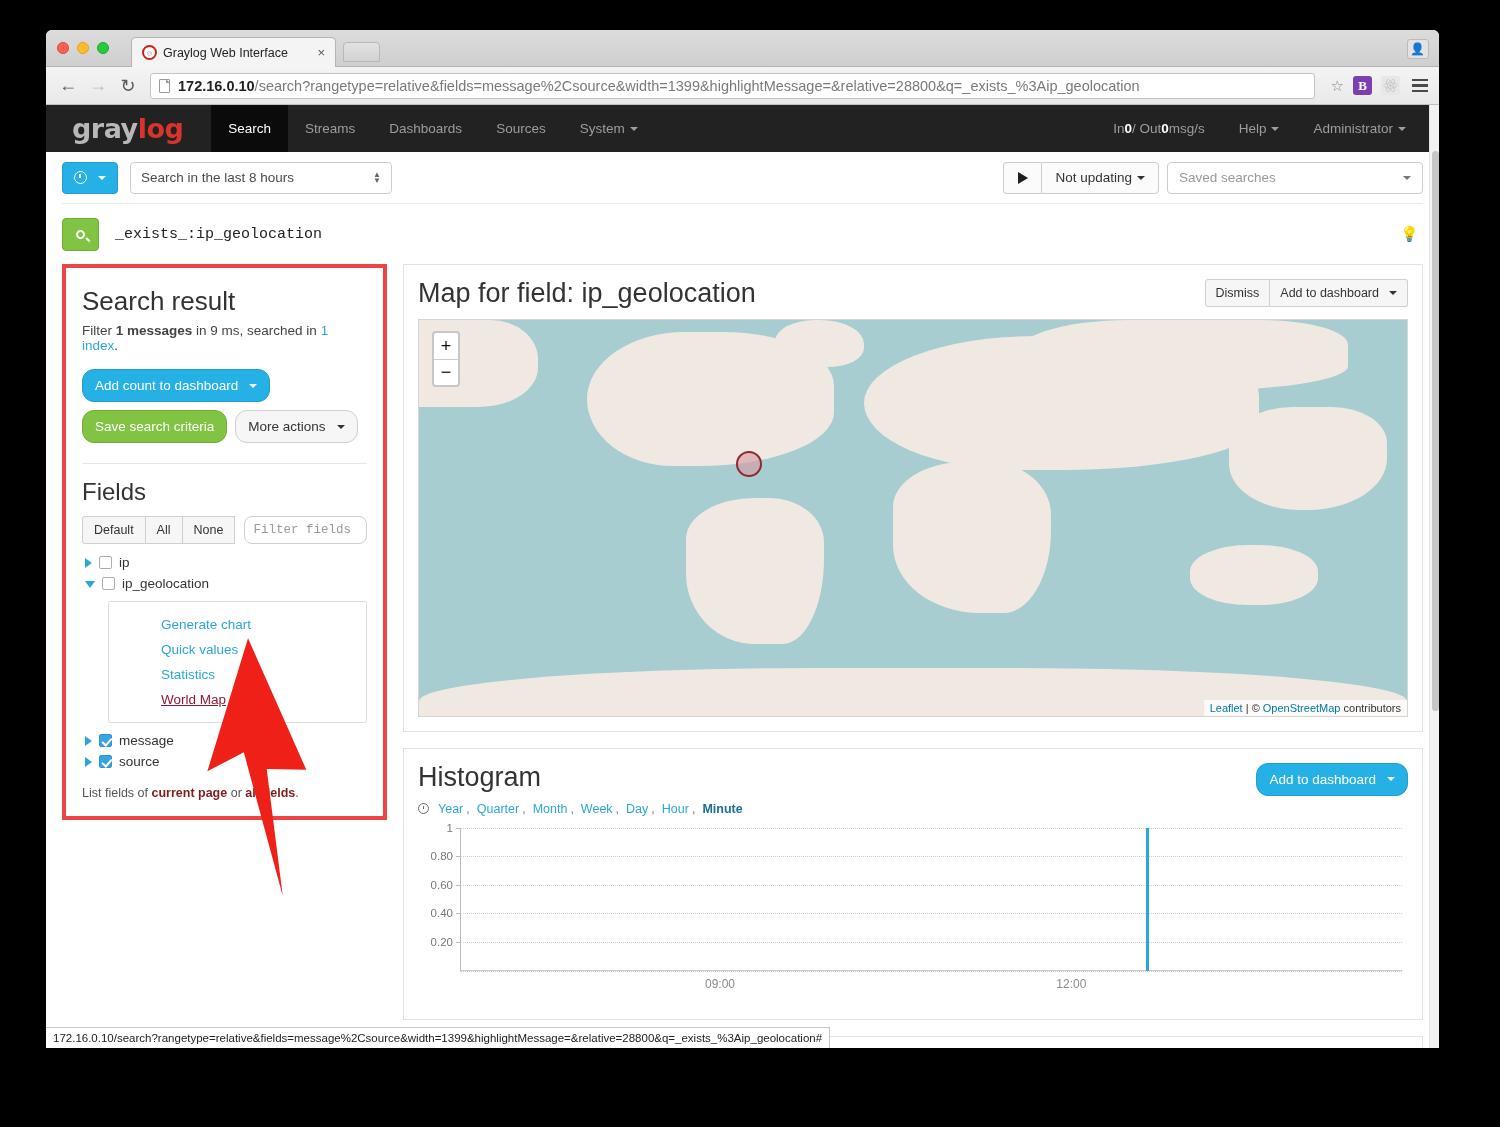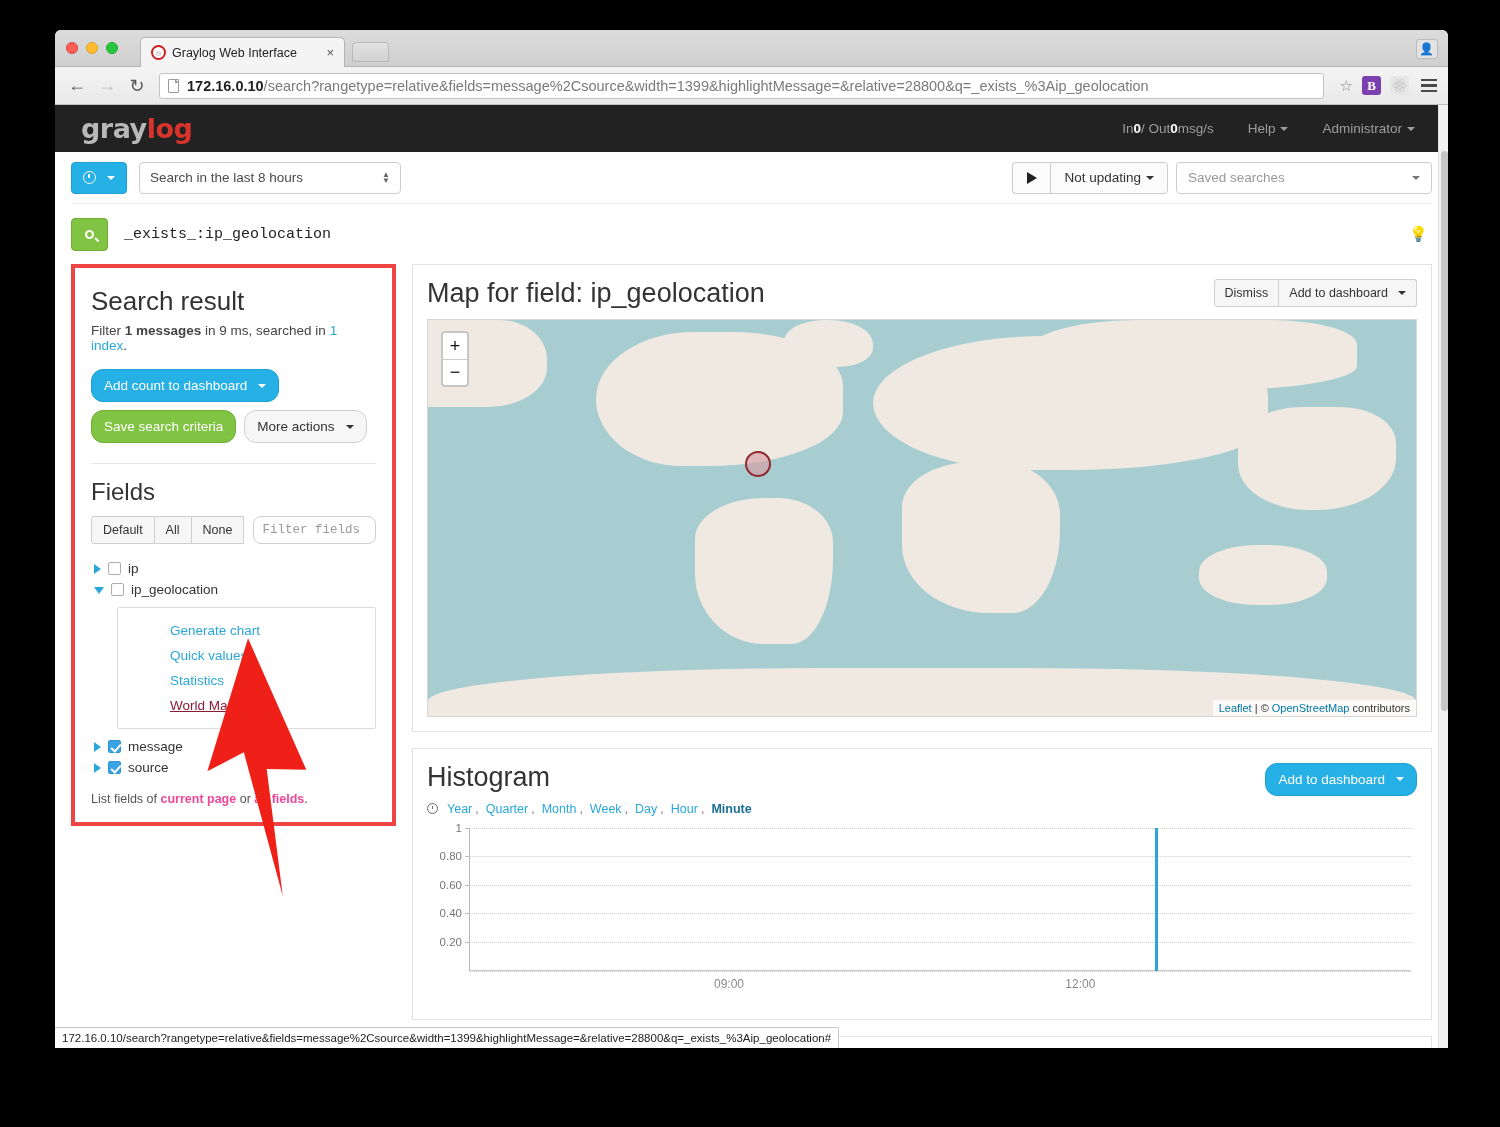--- a/index.html
+++ b/index.html
@@ -7,21 +7,21 @@
     margin: 0; padding: 0;
     width: 1500px; height: 1127px;
     background: #000;
     font-family: "Liberation Sans", sans-serif;
     overflow: hidden;
   }
 
   
   #browser-window {
     position: absolute;
-    left: 55px; top: 30px;
+    left: 46px; top: 30px;
     width: 1393px; height: 1018px;
     background: #f7f7f7;
     border-radius: 6px 6px 0 0;
     box-shadow: 0 3px 18px rgba(0,0,0,0.55);
     overflow: hidden;
   }
 
   
   #tab-strip {
     position: relative;
@@ -267,21 +267,21 @@
   }
   .fbtn + .fbtn { border-left: none; }
   .fbtn:first-child { border-radius: 3px 0 0 3px; }
   .filter-fields-input {
     flex: 1 1 auto; height: 28px; margin-left: 9px;
     border: 1px solid #cfcfcf; border-radius: 8px;
     padding: 0 8px; font-size: 12.5px; color: #999;
     display: flex; align-items: center; font-family: Liberation Mono, monospace;
   }
 
-  .field-list { margin-top: 14px; }
+  .field-list { margin-top: 8px; }
   .field-row {
     display: flex; align-items: center; gap: 7px;
     font-size: 13.5px; color: #333; padding: 3px 0;
   }
   .tri {
     width: 0; height: 0; flex: 0 0 auto; margin-left: 3px;
     border-top: 5px solid transparent; border-bottom: 5px solid transparent;
     border-left: 7px solid #2aa7da;
   }
   .tri.open {
@@ -306,21 +306,21 @@
   .field-actions-box {
     margin: 7px 0 7px 26px; border: 1px solid #dcdcdc; background: #fff;
     padding: 10px 0 10px 0; border-radius: 2px;
   }
   .field-action {
     display: block; font-size: 13.5px; color: #2aa7da;
     padding: 5px 0 5px 52px; text-decoration: none;
   }
   .field-action.visited { color: #8a1b35; text-decoration: underline; }
   .list-fields-note { font-size: 12.5px; color: #555; margin-top: 14px; }
-  .list-fields-note a { color: #ec4899; font-weight: 700; text-decoration: none; }
+  .list-fields-note a { color: #7f1d1d; font-weight: 700; text-decoration: none; }
 
   
   #right-column { flex: 1 1 auto; display: flex; flex-direction: column; gap: 16px; min-width: 0; }
 
   .widget-panel { border: 1px solid #e2e2e2; background: #fff; }
   .widget-head {
     display: flex; align-items: flex-start; justify-content: space-between;
     padding: 14px 14px 10px 14px;
   }
   .widget-title { font-size: 27px; font-weight: 400; color: #333; margin: 0; line-height: 1.1; }
@@ -488,20 +488,30 @@
         </div>
     </div>
   </div>
 
   <div id="graylog-app">
 
     <div id="graylog-navbar">
       <div class="brand">
         <span class="gray">gray</span>
           <span class="log">log</span>
+      </div>
+      <div class="navlinks">
+        <div class="navlink active">Search</div>
+        <div class="navlink">Streams</div>
+        <div class="navlink">Dashboards</div>
+        <div class="navlink">Sources</div>
+        <div class="navlink">
+          <span>System</span>
+            <i class="caret-down"></i>
+        </div>
       </div>
       <div class="nav-right">
         <div class="navlink">
           <span>In </span>
             <b>0</b>
             <span> / Out </span>
             <b>0</b>
             <span> msg/s</span>
         </div>
         <div class="navlink">

